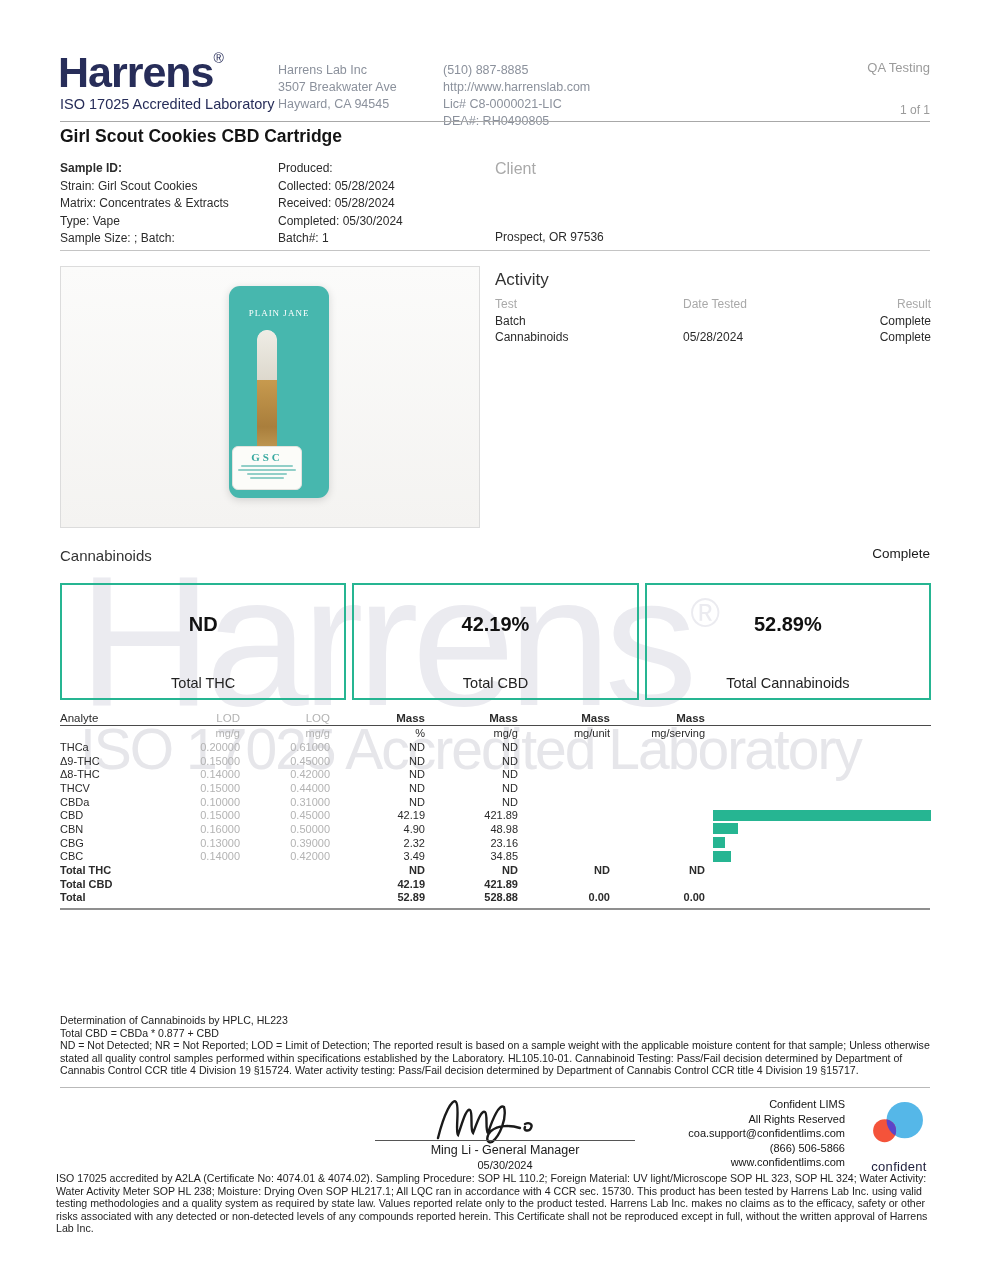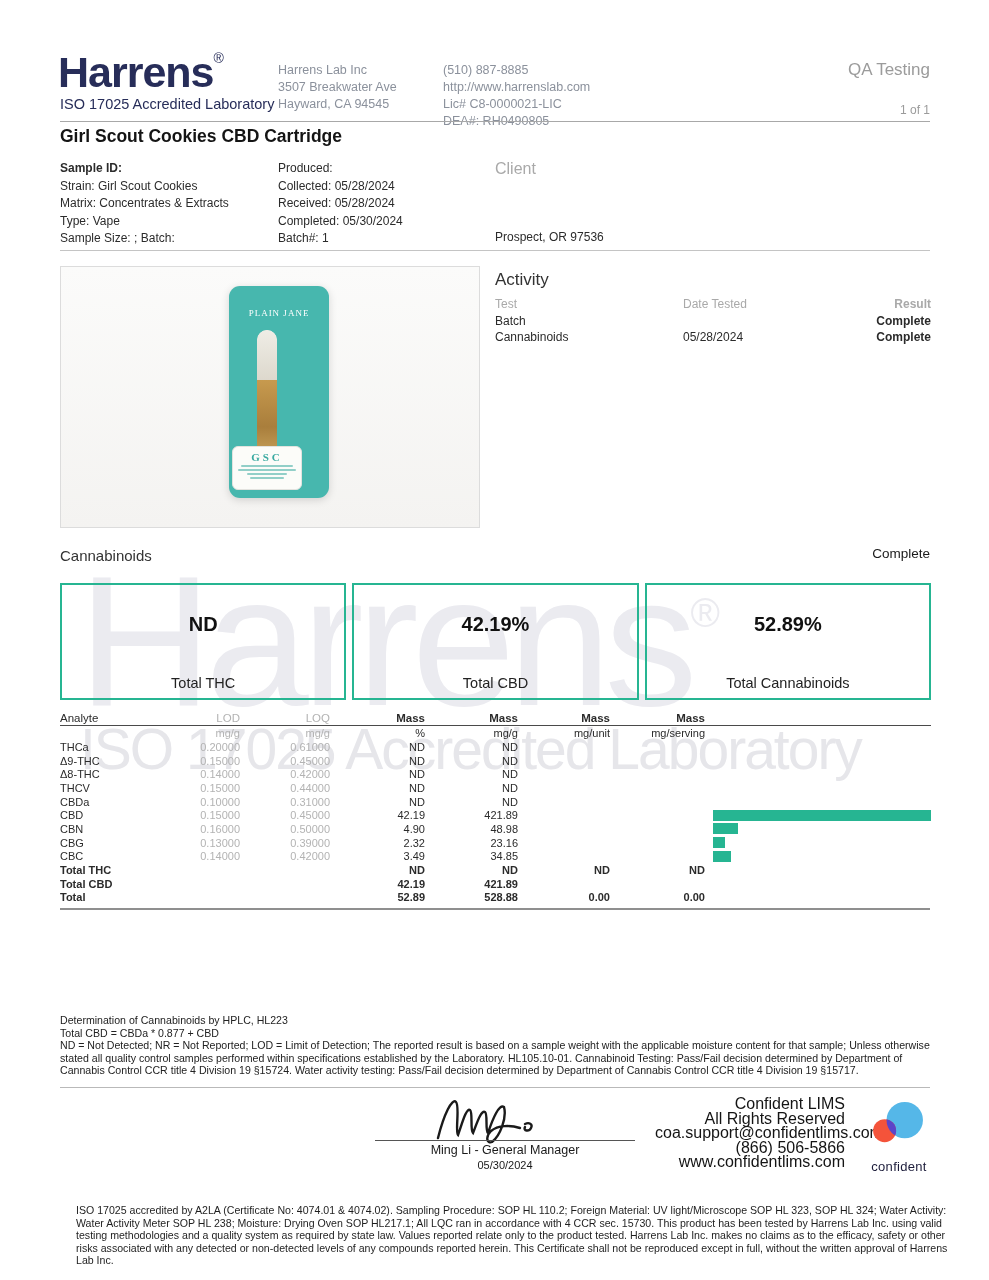--- a/index.html
+++ b/index.html
@@ -14,21 +14,21 @@
   .wm1 sup { font-size:40px; vertical-align:78px; letter-spacing:0; }
   .wm2 { top:716px; left:80px; font-size:57px; letter-spacing:-2px; color:#e6e6ea; }
   .z { position:absolute; z-index:1; }
   
   .logo-word { top:48px; left:58px; font-size:43px; font-weight:600; color:#272d59; letter-spacing:-1px; }
   .logo-reg { font-size:14px; vertical-align:24px; font-weight:400; }
   .logo-sub { top:96px; left:60px; font-size:14.5px; color:#272d59; }
   .hblock { font-size:12.5px; line-height:17px; color:#8b919c; }
   .company { top:62px; left:278px; }
   .contact { top:62px; left:443px; }
-  .qa { top:60px; right:59px; font-size:17px; color:#9b9b9b; text-align:left; }
+  .qa { top:60px; right:59px; font-size:13px; color:#9b9b9b; text-align:left; }
   .pagecount { top:103px; right:59px; font-size:12px; color:#9b9b9b; text-align:right; }
   .hline { position:absolute; left:60px; right:59px; height:1px; background:#a8a8a8; z-index:1; }
   .line-header { top:121px; }
   .doc-title { top:126px; left:60px; font-size:17.5px; font-weight:700; color:#141414; }
   
   .sinfo { font-size:12px; line-height:17.6px; color:#2b2b2b; }
   .sinfo div:first-child.boldfirst, .boldfirst > div:first-child { font-weight:700; }
   .sc1 { top:160px; left:60px; }
   .sc2 { top:160px; left:278px; }
   .client-label { top:160px; left:495px; font-size:16px; color:#a9a9a9; }
@@ -43,21 +43,21 @@
   .pj-oil { position:absolute; top:50px; left:0; right:0; bottom:0; background:linear-gradient(180deg,#c79a4e,#a97e3c 60%, #c8a35c); }
   .pj-label { position:absolute; left:3px; top:160px; width:70px; height:44px; background:#fcfcf9; border:1px solid #e3e3df; border-radius:6px; text-align:center; }
   .pj-gsc { font-family:"Liberation Serif", serif; font-size:11px; font-weight:700; letter-spacing:3px; color:#3aaaa1; margin-top:4px; }
   .pj-line { height:2px; background:rgba(58,170,161,0.55); margin:2px auto 0 auto; border-radius:1px; }
   
   .summary-head { top:270px; left:495px; font-size:17px; color:#333; }
   .summary-tbl { top:297px; left:495px; width:436px; font-size:12px; }
   .srow { position:relative; height:16.5px; }
   .srow .st { position:absolute; left:0; }
   .srow .sd { position:absolute; left:188px; }
-  .srow .sr { position:absolute; right:0; text-align:left;font-weight:bold; }
+  .srow .sr { position:absolute; right:0; text-align:left; }
   .shead { color:#a9a9a9; }
   .sbody { color:#2b2b2b; }
   
   .cann-head { top:547px; left:60px; font-size:15px; color:#333; }
   .cann-status { top:546px; right:59px; font-size:13.5px; color:#1a1a1a; text-align:right; }
   .boxes { top:583px; left:60px; right:58px; display:flex; gap:6px; }
   .rbox { flex:1; height:117px; border:2px solid #26b592; position:relative; background:transparent; }
   .rbox .rv { position:absolute; top:28px; width:100%; text-align:center; font-size:20px; font-weight:700; color:#111; }
   .rbox .rl { position:absolute; bottom:7px; width:100%; text-align:center; font-size:14.5px; color:#222; }
   
@@ -80,25 +80,25 @@
   .bar { display:block; height:11px; background:#26b592; }
   .tbl-bottom { top:908px; height:2px; background:#8f8f8f; }
   
   .footnotes { top:1014px; left:60px; width:873px; font-size:10.6px; line-height:12.6px; color:#222; }
   .line-foot { top:1087px; background:#b9b9b9; }
   
   .sig-svg { top:1092px; left:430px; }
   .sig-line { position:absolute; top:1140px; left:375px; width:260px; height:1px; background:#555; z-index:1; }
   .sig-name { top:1143px; left:375px; width:260px; text-align:center; font-size:12.5px; color:#1a1a1a; }
   .sig-date { top:1159px; left:375px; width:260px; text-align:center; font-size:11px; color:#1a1a1a; }
-  .lims { top:1097px; left:655px; width:190px; text-align:right; font-size:16px; line-height:14.5px; color:#141414; }
+  .lims { top:1097px; left:655px; width:190px; text-align:right; font-size:11px; line-height:14.5px; color:#141414; }
   .clogo { top:1099px; left:868px; width:62px; text-align:center; }
   .clogo-txt { font-size:13px; color:#1c1c3a; margin-top:10px; letter-spacing:0.3px; }
   
-  .disclaimer { top:1172px; left:76px; width:875px; font-size:10.6px; line-height:12.6px; color:#1e1e1e;margin-top:32px; }
+  .disclaimer { top:1172px; left:56px; width:875px; font-size:10.6px; line-height:12.6px; color:#1e1e1e; }
 </style>
 </head>
 <body>
 
 <div class="page">
 
   <div class="wm wm1"><span>Harrens</span><sup>®</sup></div>
   <div class="wm wm2">ISO 17025 Accredited Laboratory</div>
 
   <div class="z logo-word"><span>Harrens</span><span class="logo-reg">®</span></div>

